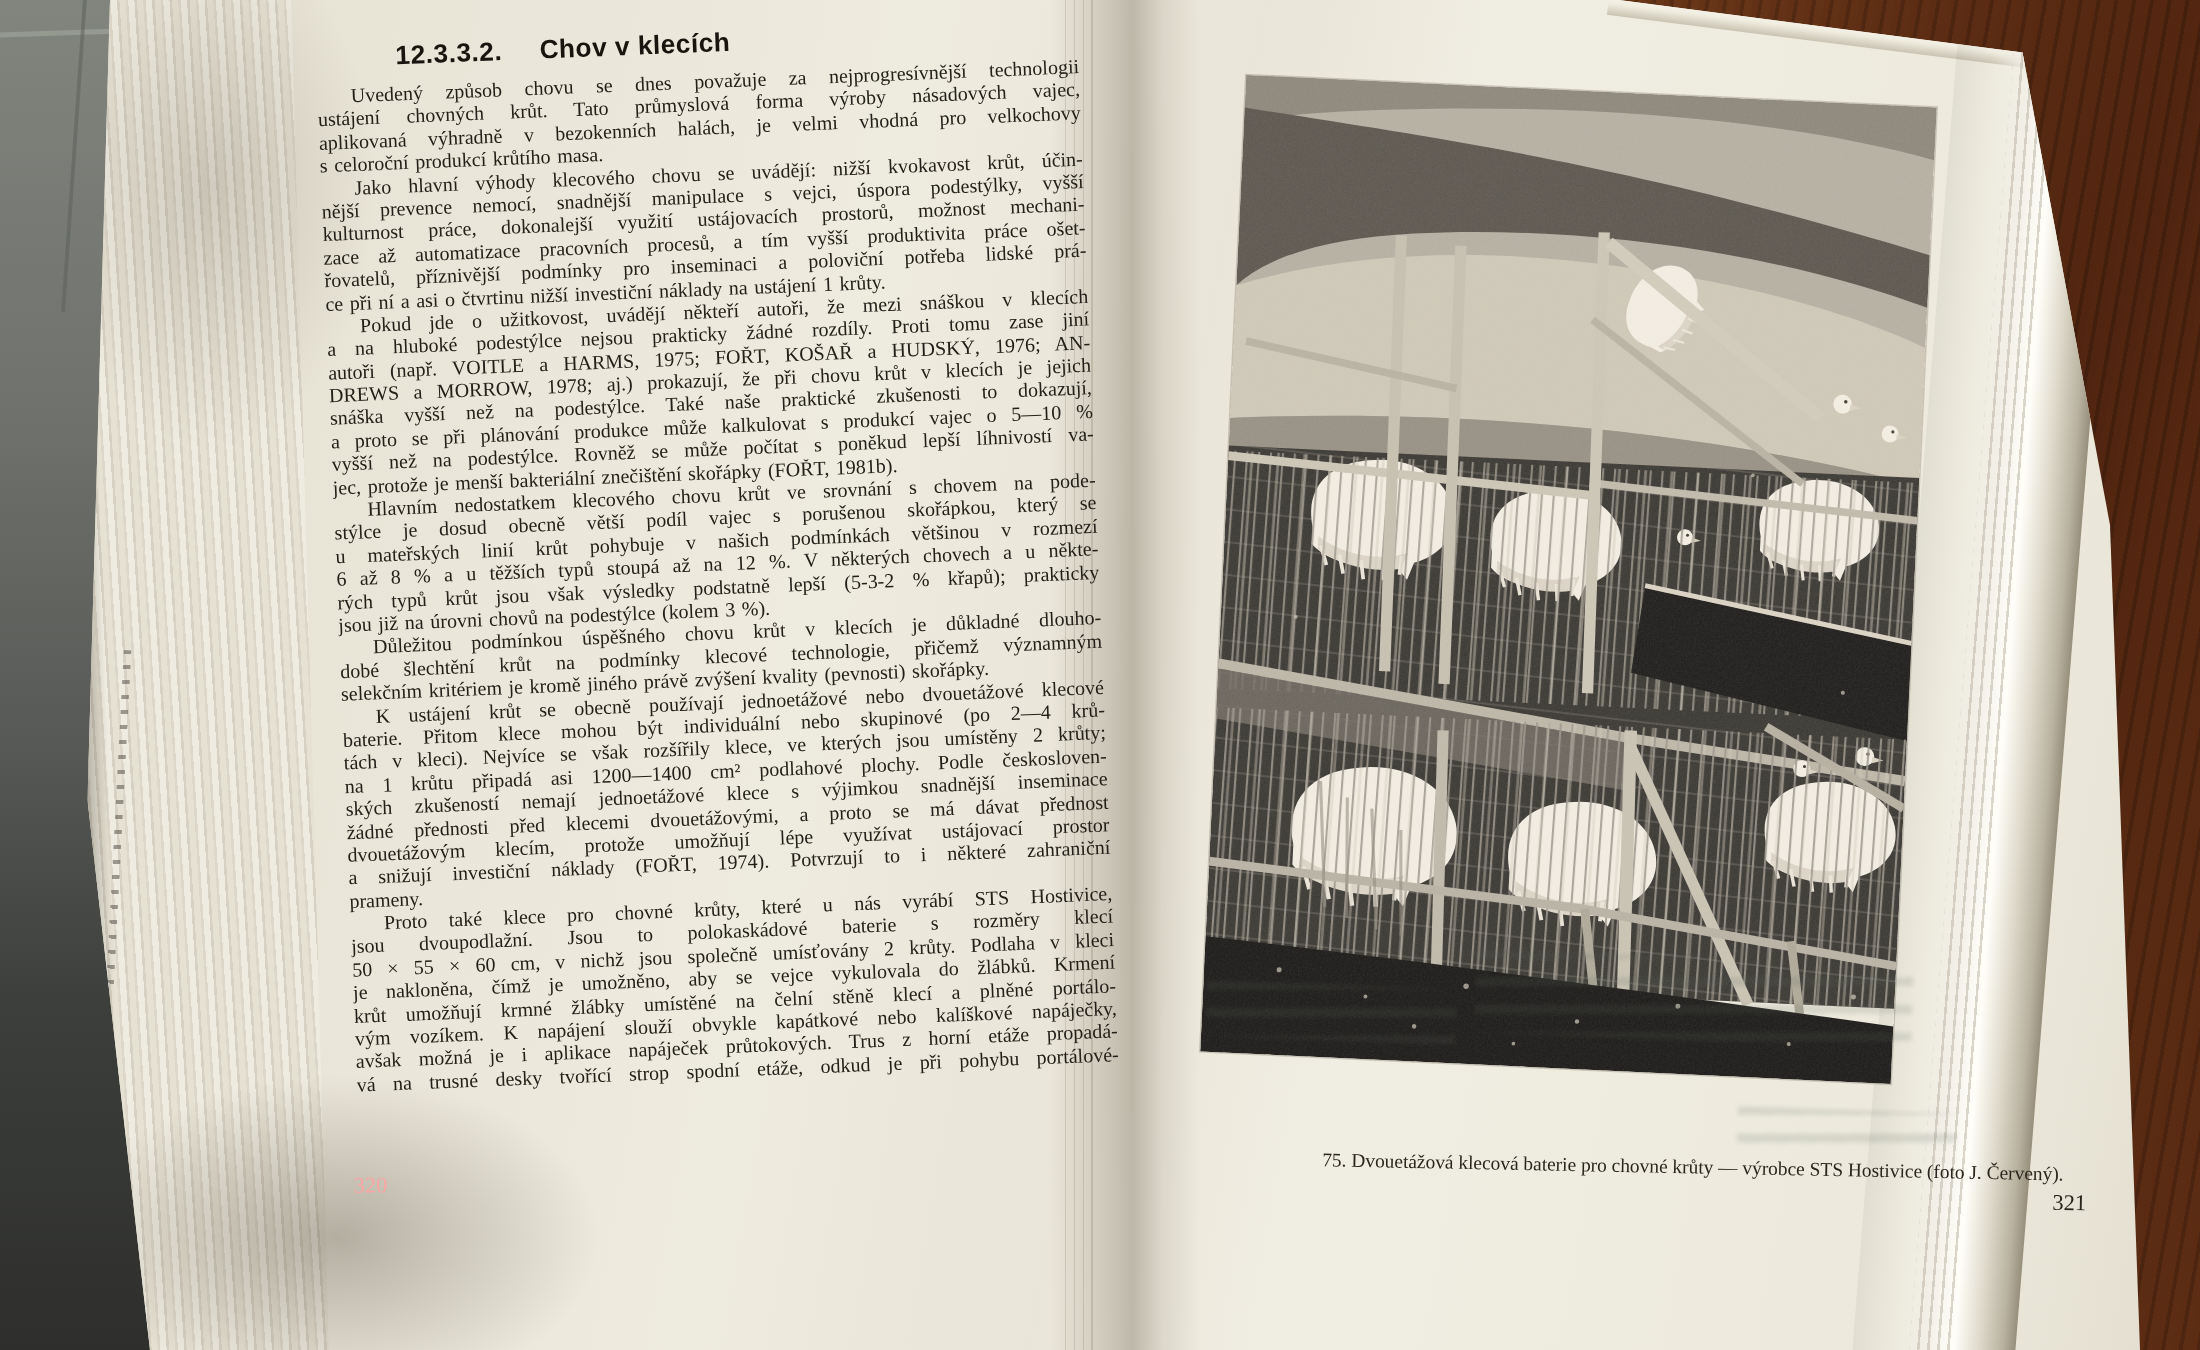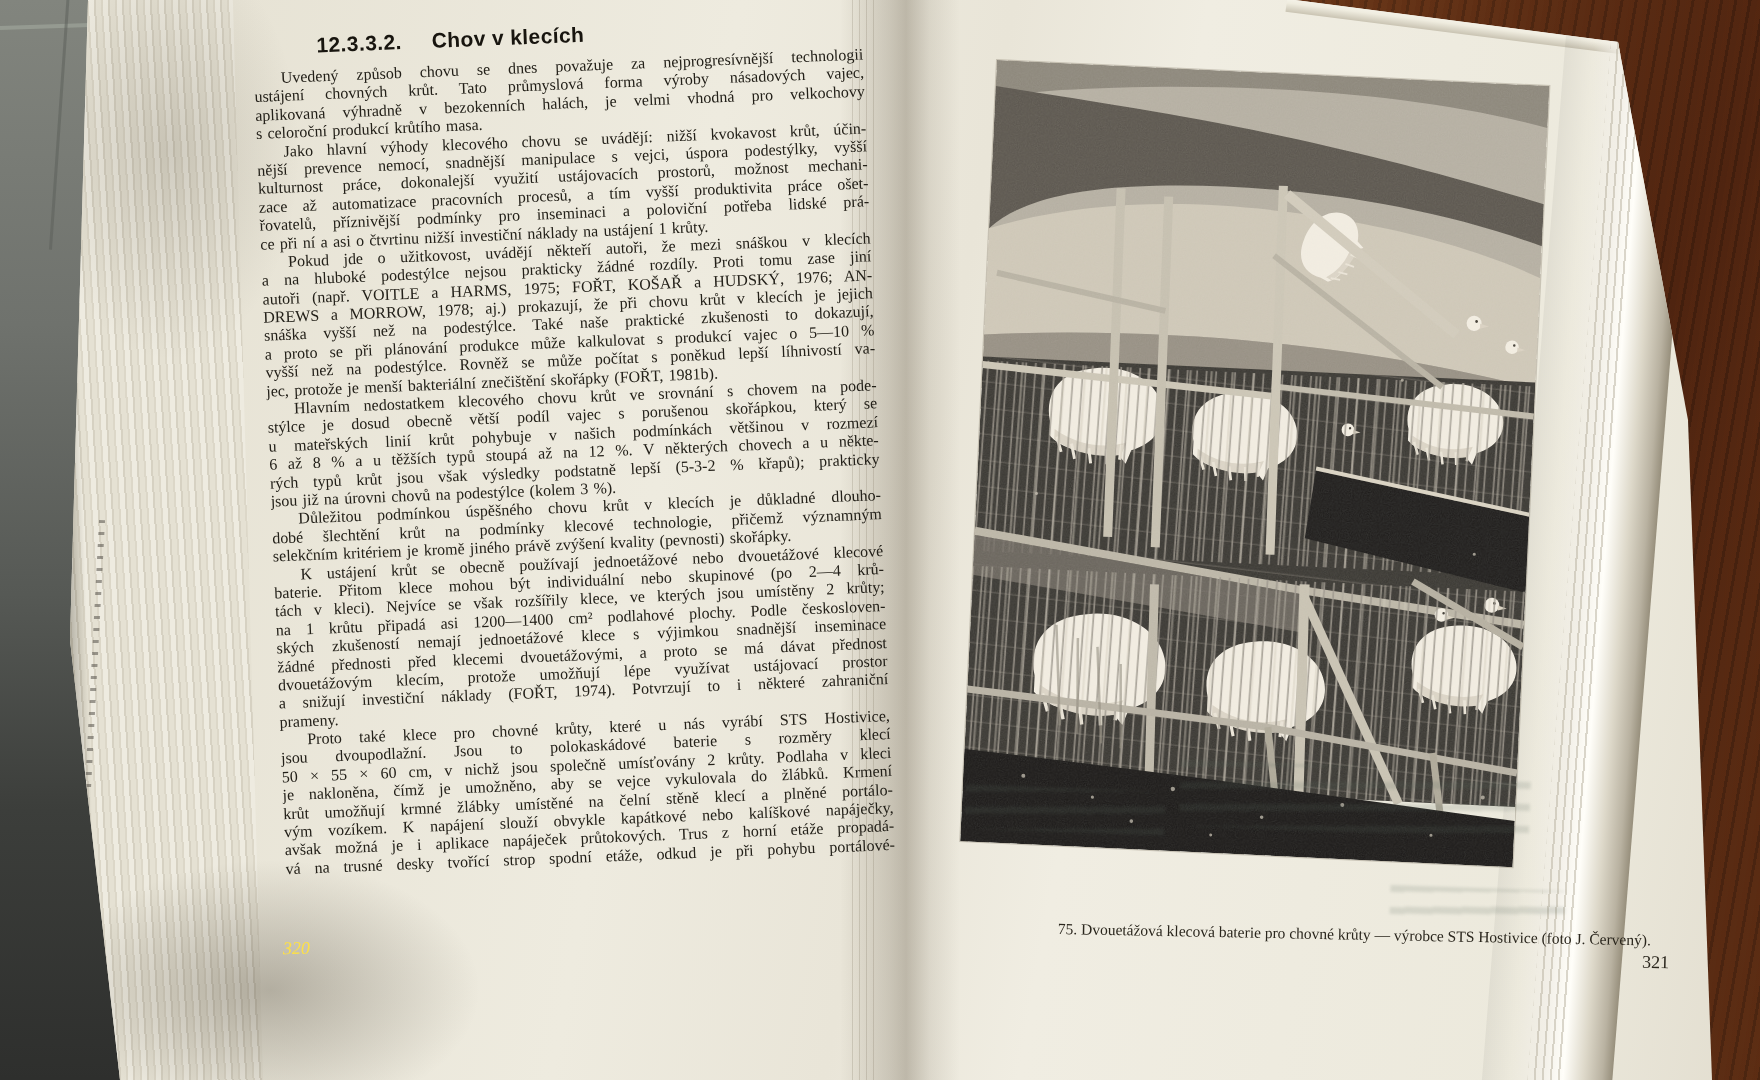--- a/index.html
+++ b/index.html
@@ -45,21 +45,21 @@
   .text-block{position:absolute;left:252px;top:36px;width:610px;transform:rotate(-2.3deg);transform-origin:left top;
     color:#232019;}
   .heading{font-family:"Liberation Sans", sans-serif;font-weight:bold;font-size:21px;color:#18150f;
     margin:0 0 10px 64px;letter-spacing:.4px;}
   .heading .hnum{margin-right:30px;}
   .para{margin:0;}
   .tline{font-size:16px;line-height:18.4px;height:18.4px;overflow:hidden;
     text-align:justify;text-align-last:justify;word-spacing:.08em;}
   .tline.first{text-indent:27px;}
   .tline.lastline{text-align-last:left;}
-  .pageno-left{position:absolute;left:283px;top:938px;font-size:18px;color:#fde047;transform:rotate(-1deg);font-style:italic;}
+  .pageno-left{position:absolute;left:283px;top:938px;font-size:18px;color:#fca5a5;transform:rotate(-1deg);}
   
   .photo-wrap{position:absolute;left:997px;top:60px;width:553px;height:782px;
     transform:rotate(2.7deg);transform-origin:left top;
     box-shadow:0 0 0 1px rgba(90,80,60,.25);filter:sepia(.07) contrast(.97);}
   .photo-wrap svg{display:block;width:100%;height:100%;}
   .caption{position:absolute;left:1058px;top:920px;width:620px;font-size:15.5px;color:#2a261d;
     transform:rotate(1.1deg);transform-origin:left top;}
   .pageno-right{position:absolute;left:1642px;top:952px;font-size:18px;color:#2a261d;transform:rotate(1.2deg);}
   
   .showthrough{position:absolute;opacity:.16;filter:blur(1.6px);

